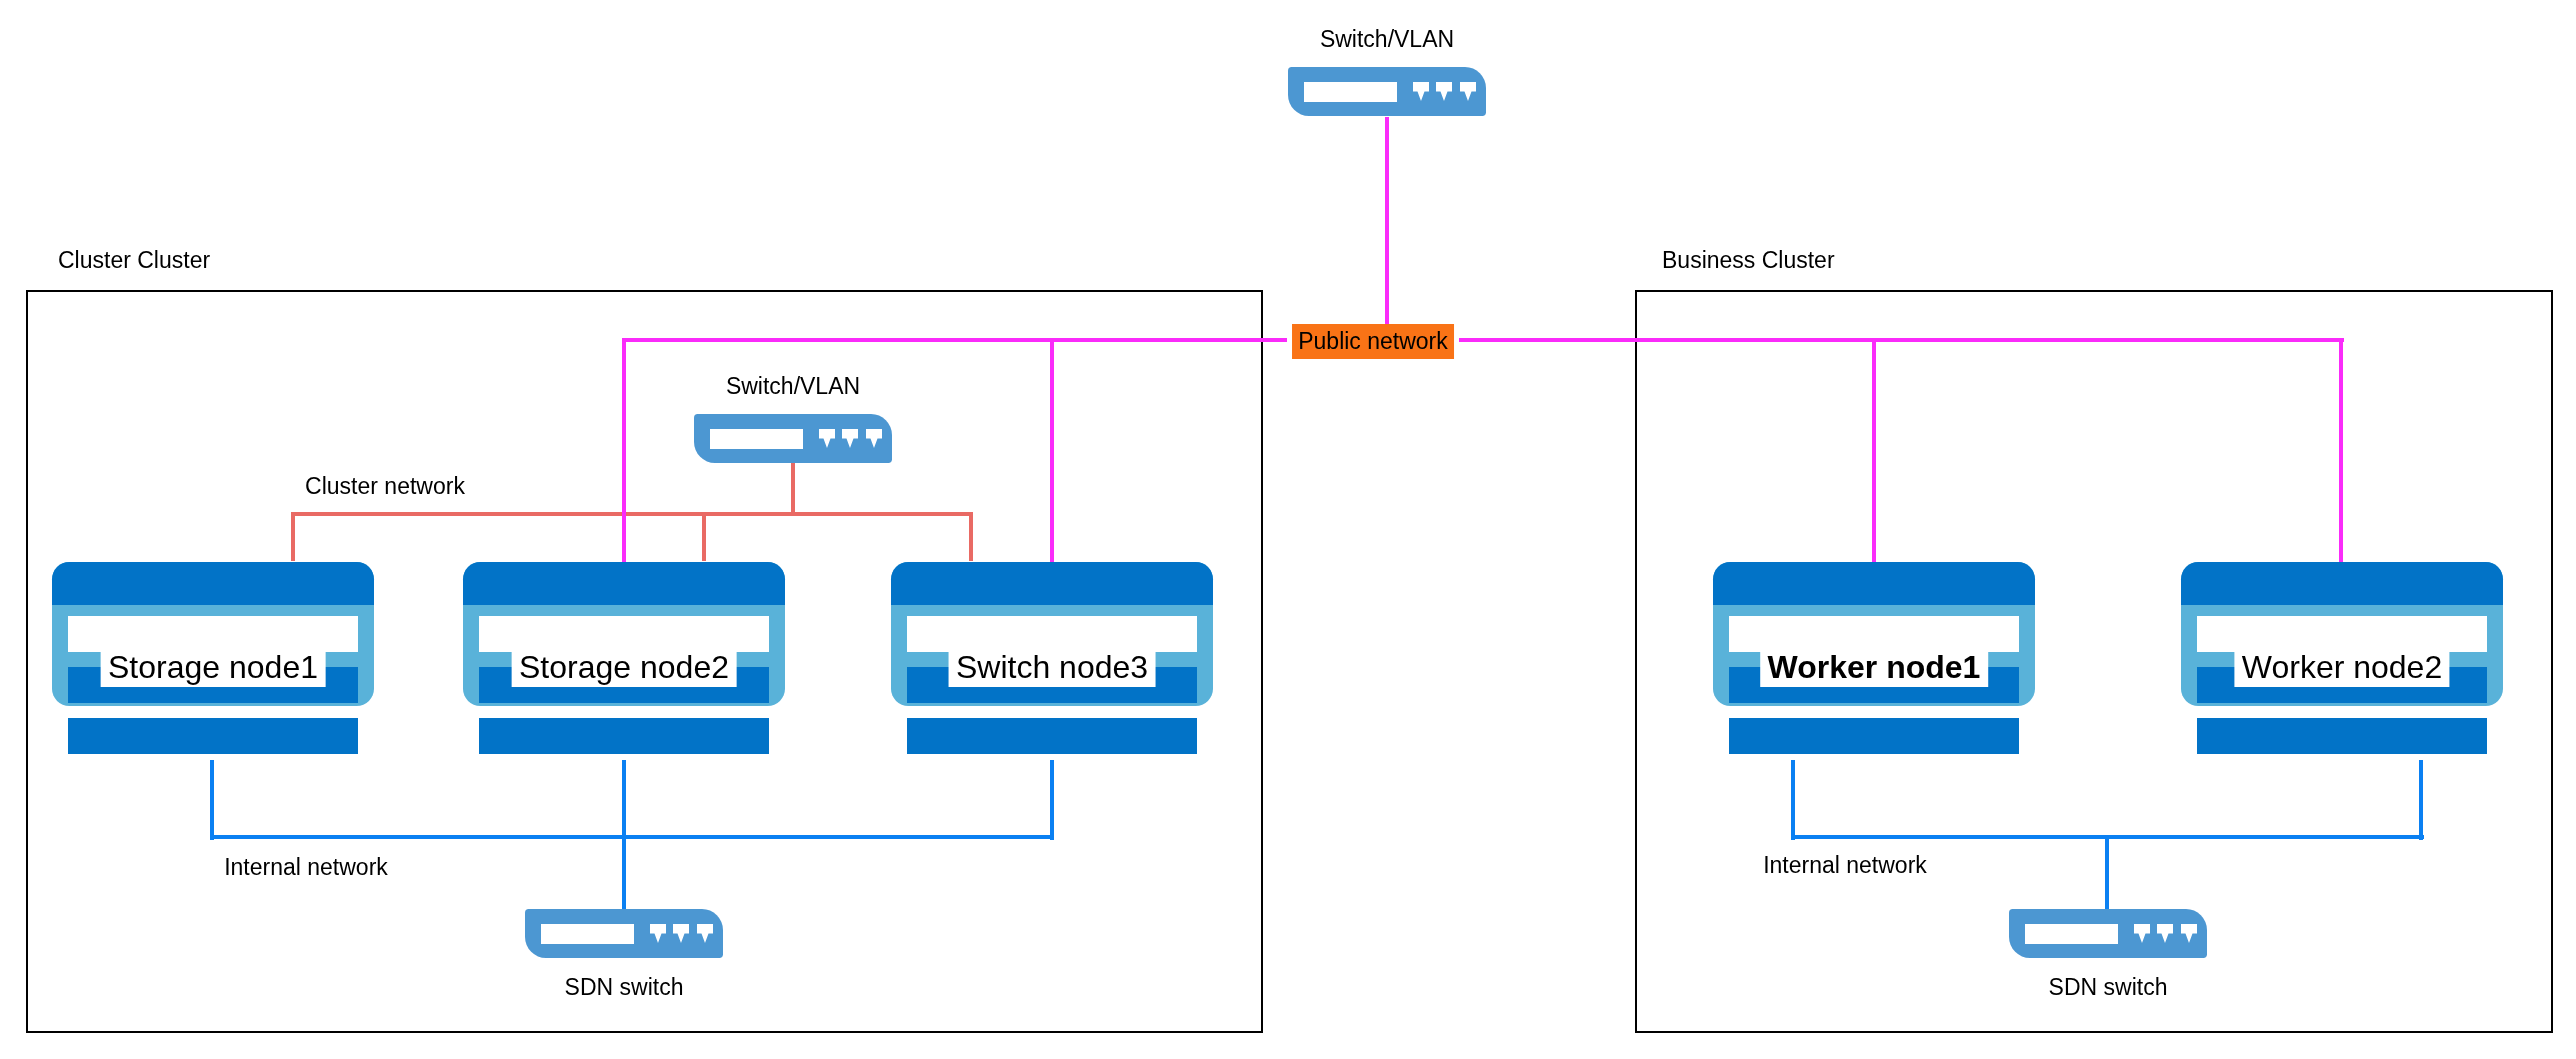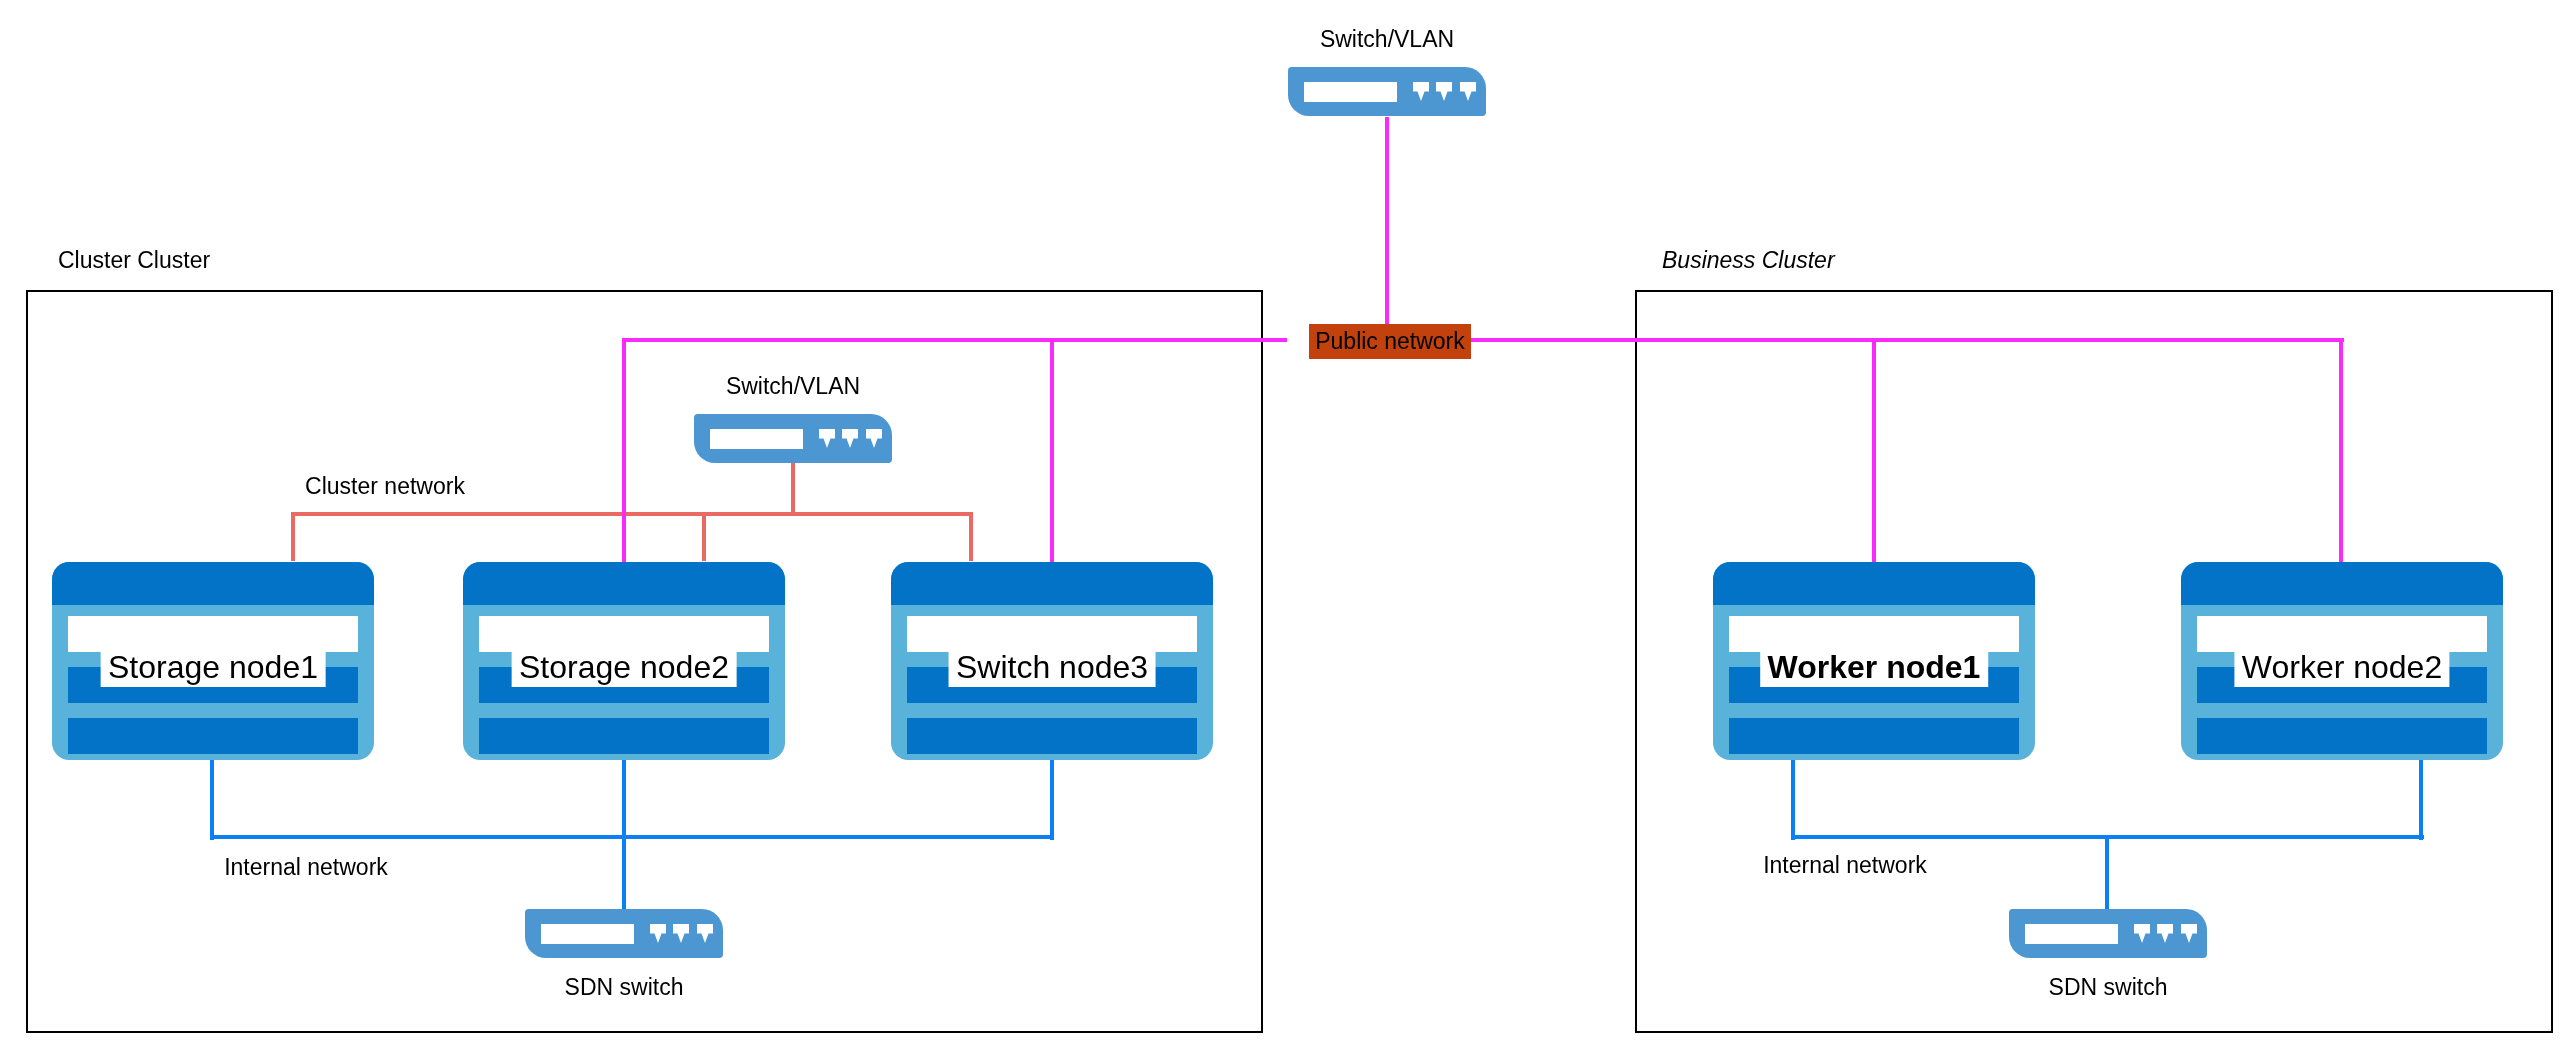--- a/index.html
+++ b/index.html
@@ -3,59 +3,59 @@
 <meta charset="utf-8">
 <style>
   html,body{margin:0;padding:0;background:#ffffff;}
   body{width:2576px;height:1059px;position:relative;font-family:"Liberation Sans",sans-serif;}
   .canvas{position:absolute;left:0;top:0;width:2576px;height:1059px;background:#fff;overflow:hidden;}
 
   .cluster-box{position:absolute;border:2.5px solid #000;background:transparent;z-index:1;}
 
   .lbl{position:absolute;color:#000;font-size:23px;line-height:35px;white-space:nowrap;z-index:6;}
   .lbl.center{transform:translateX(-50%);}
-  .lbl.online{background:#c2410c;padding:0 6.2px;margin-left:17px;}
+  .lbl.online{background:#f97316;padding:0 6.2px;}
 
   
   .ln{position:absolute;}
   .ln.red{background:var(--line-cluster,#E96A64);z-index:2;}
   .ln.blue{background:var(--line-internal,#0A80F2);z-index:2;}
   .ln.mag{background:var(--line-public,#FA2BFA);z-index:3;}
   .h{height:4.3px;}
   .v{width:4.3px;}
 
   
   .switch{position:absolute;width:198px;height:49px;background:var(--switch-body,#4C97D2);
           border-radius:3.7px 21px 3.7px 21px;z-index:4;}
   .switch .slot{position:absolute;left:16px;top:15px;width:93px;height:20px;background:#fff;}
   .switch .port{position:absolute;top:15px;width:16px;height:19px;background:#fff;
                 clip-path:polygon(0 0,100% 0,100% 50%,72% 50%,50% 100%,28% 50%,0 50%);}
   .switch .p1{left:125px;} .switch .p2{left:148px;} .switch .p3{left:172px;}
 
   
-  .node{position:absolute;width:322px;height:198px;background:var(--node-body,#59B2D9);
+  .node{position:absolute;width:322px;height:144px;background:var(--node-body,#59B2D9);
         border-radius:17.3px;z-index:4;}
   .node .head{position:absolute;left:0;top:0;width:322px;height:43px;background:var(--node-dark,#0273C7);
         border-radius:17.3px 17.3px 0 0;}
   .node .band{position:absolute;left:16px;top:54px;width:290px;height:36px;background:#fff;}
   .node .bar1{position:absolute;left:16px;top:105px;width:290px;height:36px;background:var(--node-dark,#0273C7);}
   .node .bar2{position:absolute;left:16px;top:156px;width:290px;height:36px;background:var(--node-dark,#0273C7);}
   .node .nlabel{position:absolute;left:50%;top:85px;transform:translateX(-50%);background:#fff;
         color:#000;font-size:32px;line-height:40px;padding:0 7.4px;white-space:nowrap;z-index:5;}
 </style>
 </head>
 <body>
 
 <div class="canvas">
 
   <div class="cluster-box" style="left:26px;top:290px;width:1233px;height:739px;"></div>
   <div class="cluster-box" style="left:1635px;top:290px;width:914px;height:739px;"></div>
 
   <div class="lbl" style="left:58px;top:243px;">Cluster Cluster</div>
-  <div class="lbl" style="left:1662px;top:243px;font-style:italic;">Business Cluster</div>
+  <div class="lbl" style="left:1662px;top:243px;">Business Cluster</div>
 
   <div class="ln mag v" style="left:1385px;top:117px;height:207px;"></div>
   <div class="ln mag h" style="left:622px;top:338px;width:665px;"></div>
   <div class="ln mag h" style="left:1459px;top:338px;width:885px;"></div>
   <div class="ln mag v" style="left:622px;top:338px;height:224px;"></div>
   <div class="ln mag v" style="left:1050px;top:338px;height:224px;"></div>
   <div class="ln mag v" style="left:1872px;top:338px;height:224px;"></div>
   <div class="ln mag v" style="left:2339px;top:338px;height:224px;"></div>
 
   <div class="ln red h" style="left:291px;top:512px;width:682px;"></div>

